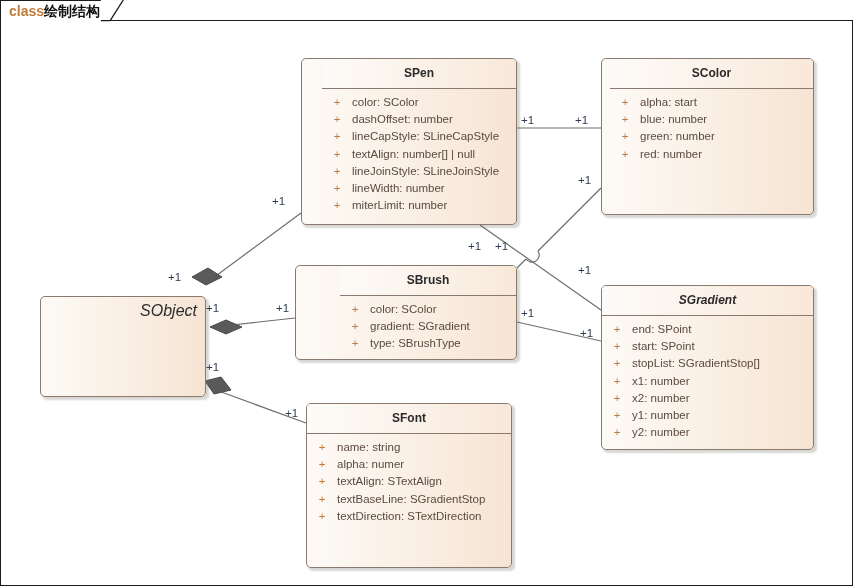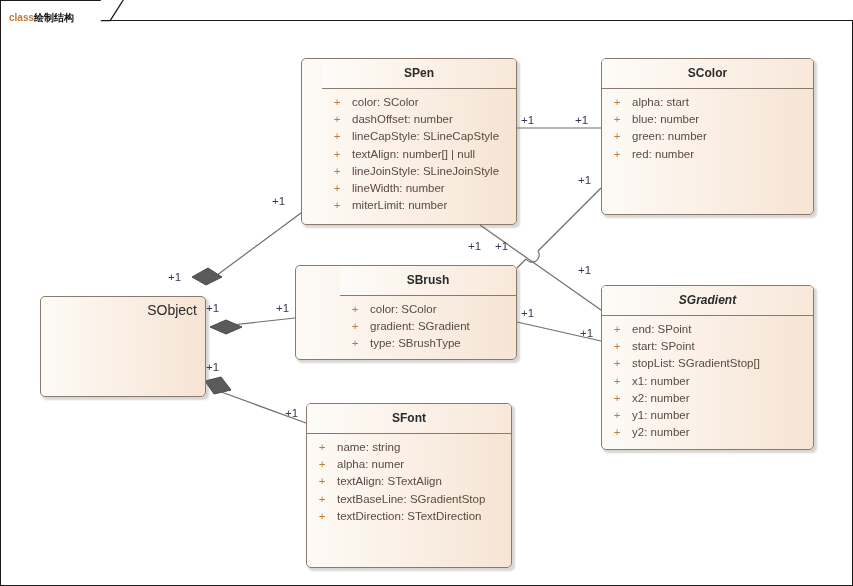--- a/index.html
+++ b/index.html
@@ -37,22 +37,22 @@
     box-sizing: border-box;
   }
   #frame-tab-cut {
     position: absolute;
     left: 100px; top: 0;
     width: 26px; height: 30px;
     overflow: visible;
   }
   #frame-title {
     position: absolute;
-    left: 9px; top: 11px;
-    font-size: 10px;
+    left: 9px; top: 3px;
+    font-size: 14px;
     font-weight: bold;
     letter-spacing: 0px;
     white-space: nowrap;
   }
   #frame-title .kw { color: #c07b3a; }
   #frame-title .nm { color: #111111; }
 
   
   #connectors {
     position: absolute;
@@ -83,21 +83,22 @@
     text-align: center;
     font-size: 12px;
     font-weight: bold;
     color: #2b2b2b;
   }
   .uml-name.abstract { font-style: italic; }
   .uml-stereotype {
     position: absolute;
     right: 8px;
     top: 5px;
-    font-size: 14px;
+    font-size: 16px;
+    font-style: italic;
     color: #2b2b2b;
   }
   .uml-center-name {
     position: absolute;
     left: 0; right: 0;
     top: 42px;
     text-align: center;
     font-size: 12px;
     font-weight: bold;
     color: #2b2b2b;
@@ -214,21 +215,21 @@
           <div class="attr-row">
             <span class="attr-vis">+</span>
             <span class="attr-text">lineWidth: number</span>
           </div>
           <div class="attr-row">
             <span class="attr-vis">+</span>
             <span class="attr-text">miterLimit: number</span>
           </div>
         </div>
       </div>
-      <div class="uml-class" style="left: 601px; top: 58px; width: 213px; height: 157px;">
+      <div class="uml-class" style="left: 601px; top: 58px; width: 213px; height: 157px; padding-left: 8px;">
         <div class="uml-header">
           <div class="uml-name">SColor</div>
         </div>
         <div class="uml-attrs">
           <div class="attr-row">
             <span class="attr-vis">+</span>
             <span class="attr-text">alpha: start</span>
           </div>
           <div class="attr-row">
             <span class="attr-vis">+</span>

